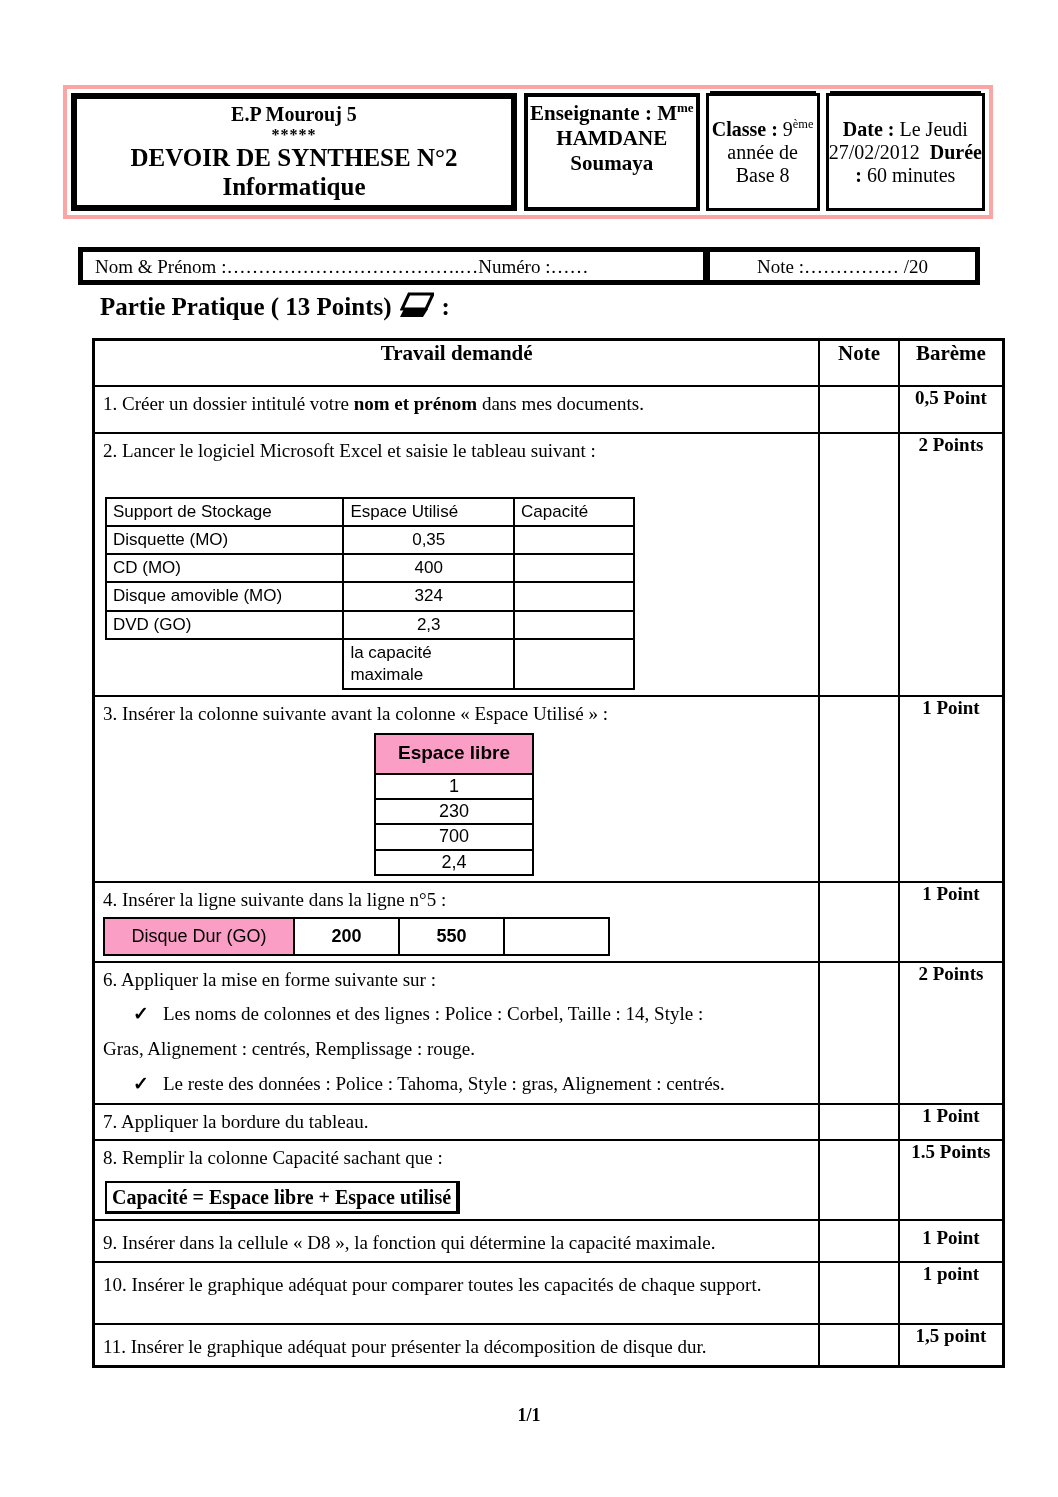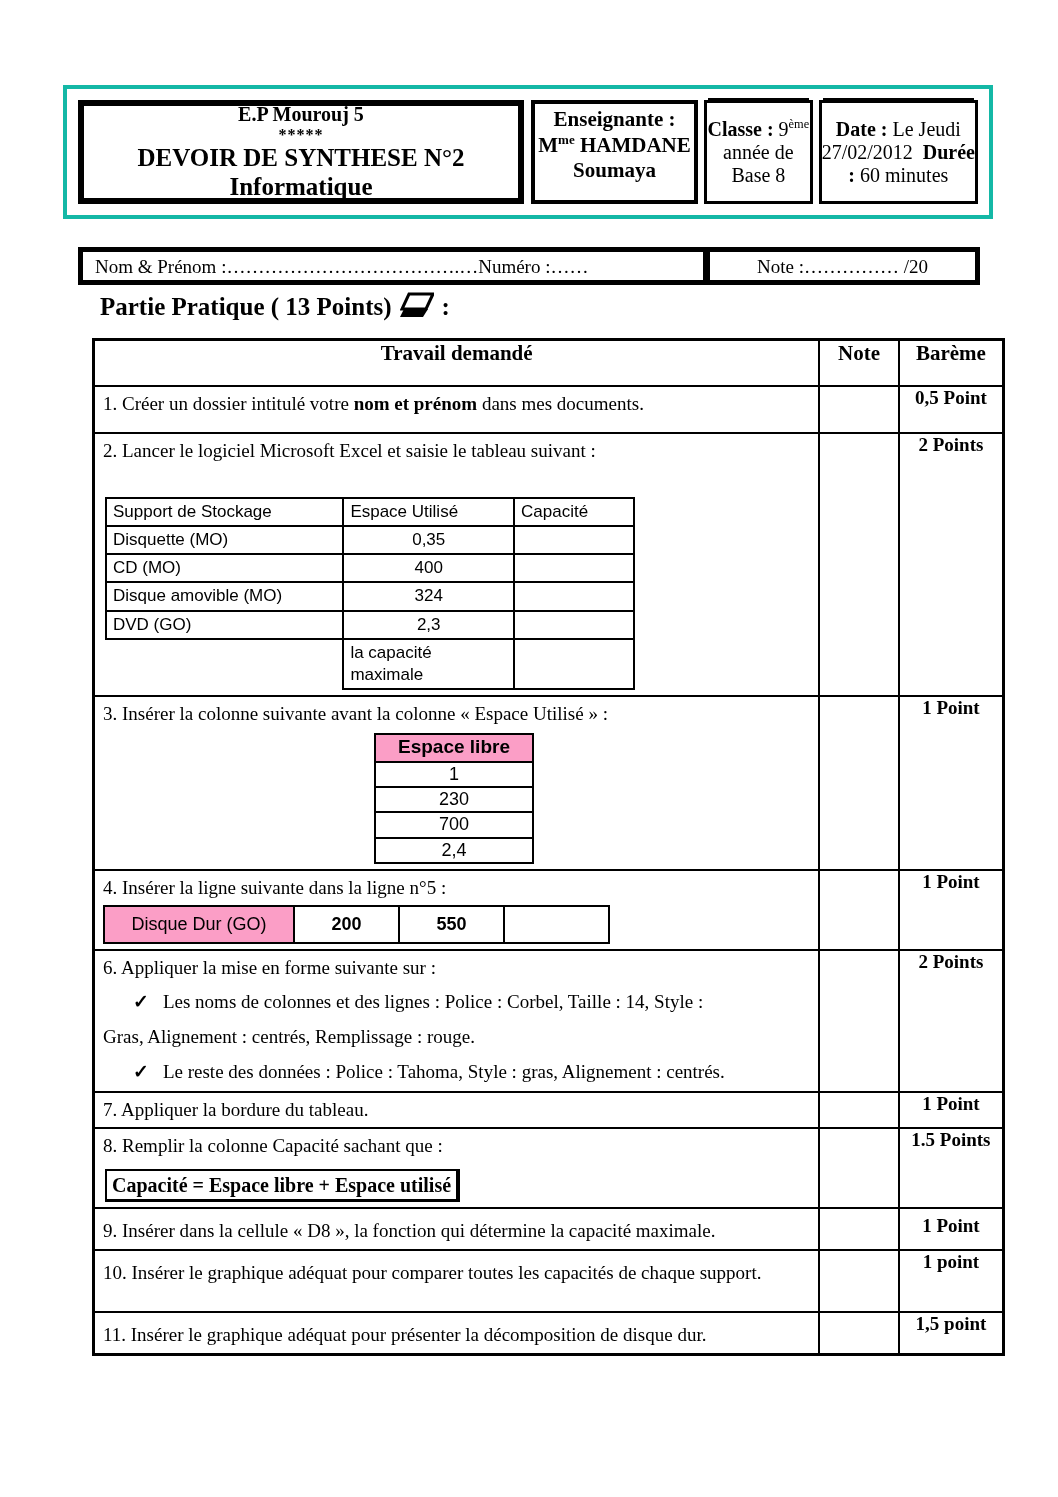--- a/index.html
+++ b/index.html
@@ -5,21 +5,21 @@
   * { margin:0; padding:0; box-sizing:border-box; }
   html,body { background:#888; }
   .page {
     position:relative; width:1058px; height:1497px; background:#ffffff;
     font-family:"Liberation Serif", serif; color:#000; margin:0 auto; overflow:hidden;
   }
 
   
   .header-wrap {
     position:absolute; left:63px; top:85px; width:930px; height:134px;
-    border:4px solid #14b8a6; display:flex; padding:11px; gap:7px; background:#fff;
+    border:4px solid #fca5a5; display:flex; padding:4px; gap:7px; background:#fff;
   }
   .school-box {
     width:446px; border:6px solid #000; display:flex; flex-direction:column;
     align-items:center; justify-content:center; text-align:center; line-height:1.15;
   }
   .school-name { font-weight:bold; font-size:20px; }
   .school-stars { font-weight:bold; font-size:16px; letter-spacing:1px; }
   .exam-title { font-weight:bold; font-size:25px; }
   .exam-subject { font-weight:bold; font-size:25px; }
   .header-right { flex:1; display:flex; flex-direction:row; gap:6px; }
@@ -70,21 +70,21 @@
   table.storage td { padding:2px 6px; height:26px; }
   table.storage .cw1 { width:265px; }
   table.storage .cw2 { width:186px; }
   table.storage .cw3 { width:127px; }
   table.storage td.num { text-align:center; }
   table.storage td.ghost { border-left:none; border-bottom:none; }
   table.storage td.capmax { height:48px; vertical-align:top; }
 
   
   table.libre { margin:6px 0 0 271px; width:160px; font-size:18px; text-align:center; }
-  table.libre th { font-weight:bold; font-size:19px; height:28px; }
+  table.libre th { font-weight:bold; font-size:19px; height:40px; }
   table.libre td { height:25px; }
 
   
   table.insertrow { margin:4px 0 0 0; font-size:18px; text-align:center; }
   table.insertrow td { height:37px; vertical-align:middle; }
   table.insertrow .rw1 { width:190px; }
   table.insertrow .rw2 { width:105px; }
   table.insertrow td.valb { font-weight:bold; }
 
   
@@ -286,14 +286,15 @@
       </tr>
 
       <tr style="height:42px">
         <td class="work" style="padding-top:10px;">11. Insérer le graphique adéquat pour présenter la décomposition de disque dur.</td>
         <td class="note-cell"></td>
         <td class="bareme">1,5 point</td>
       </tr>
     </tbody>
   </table>
 
+  <div class="page-number">1/1</div>
 
 </div>
 
 </body></html>

